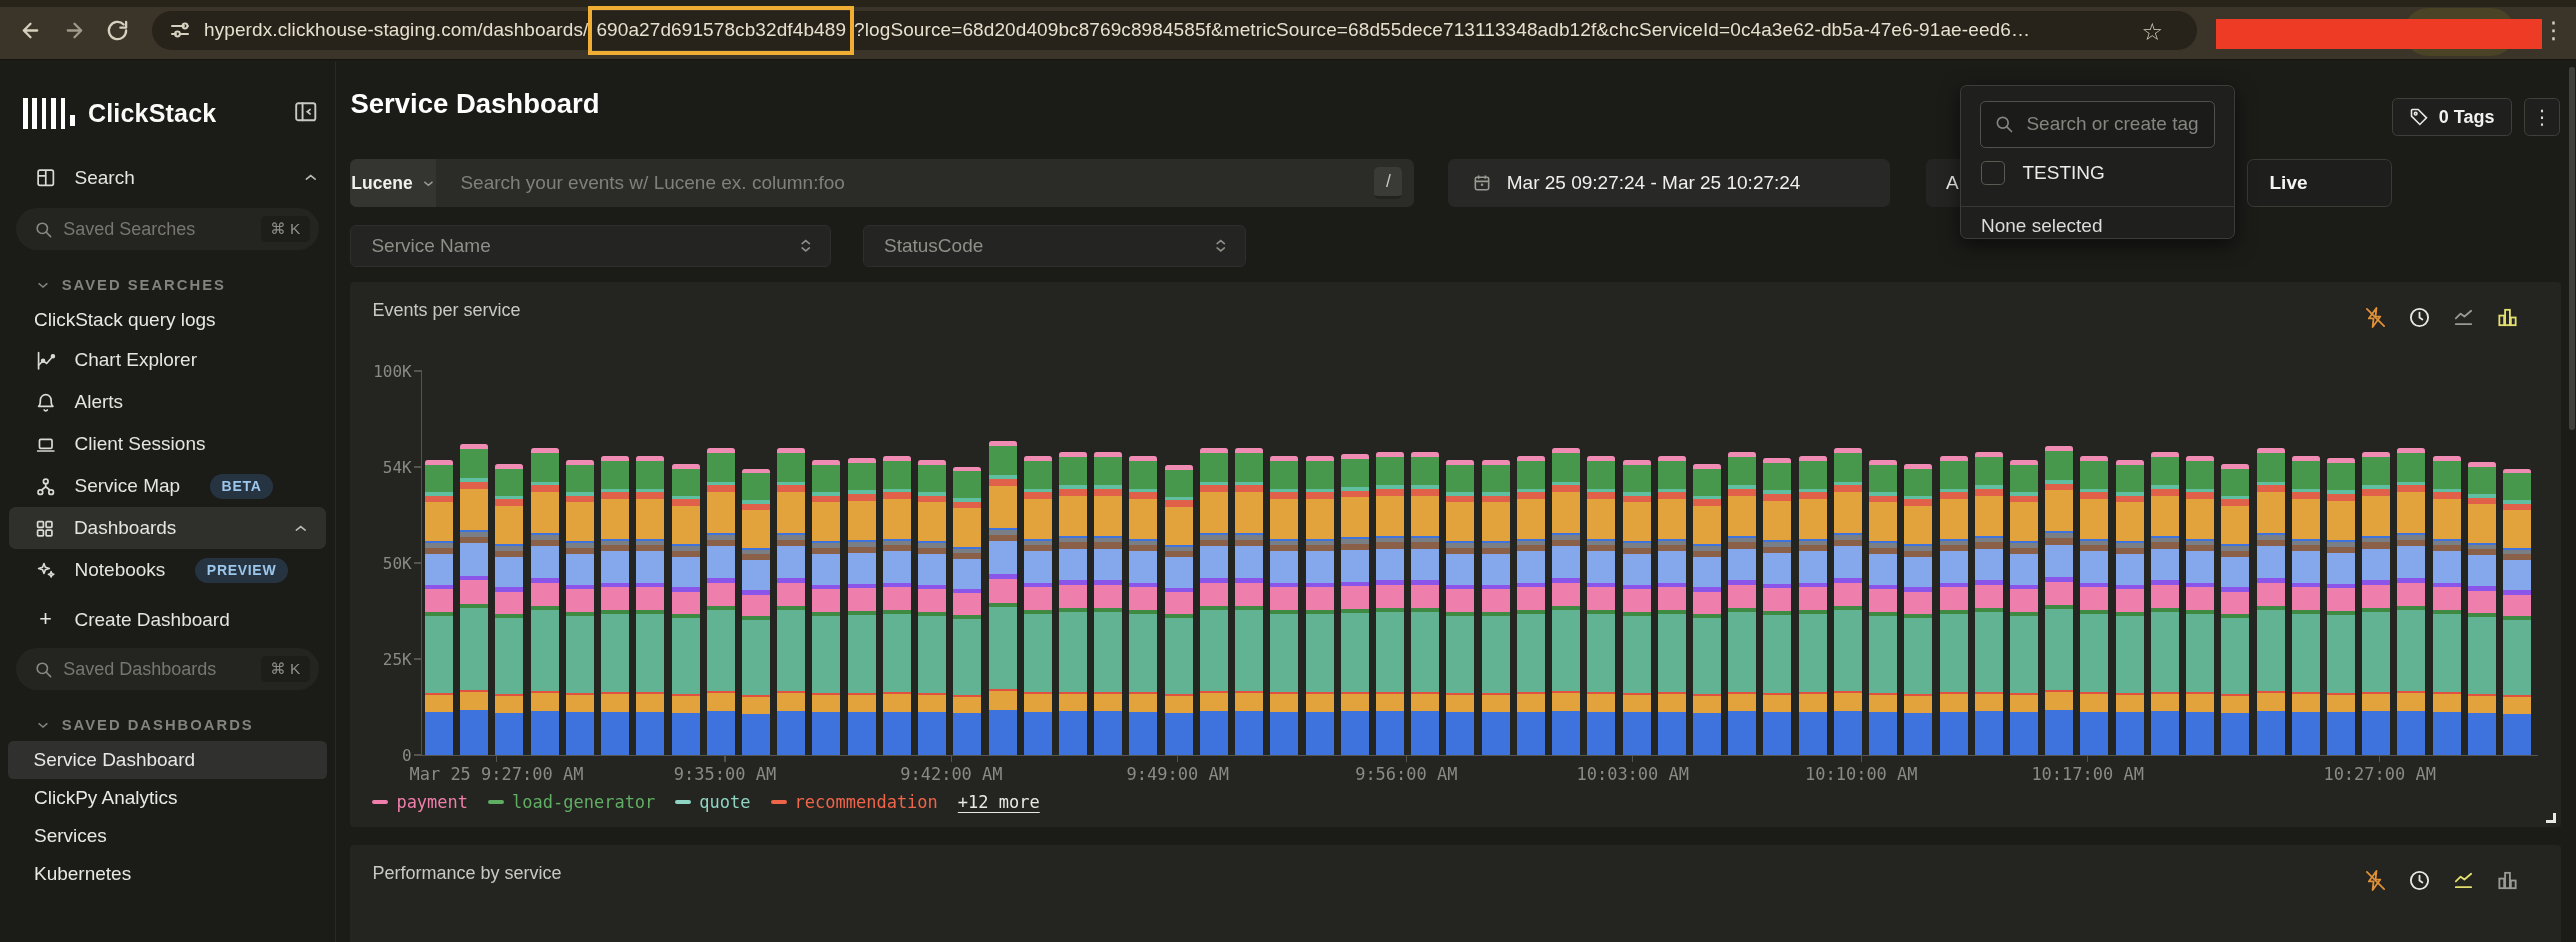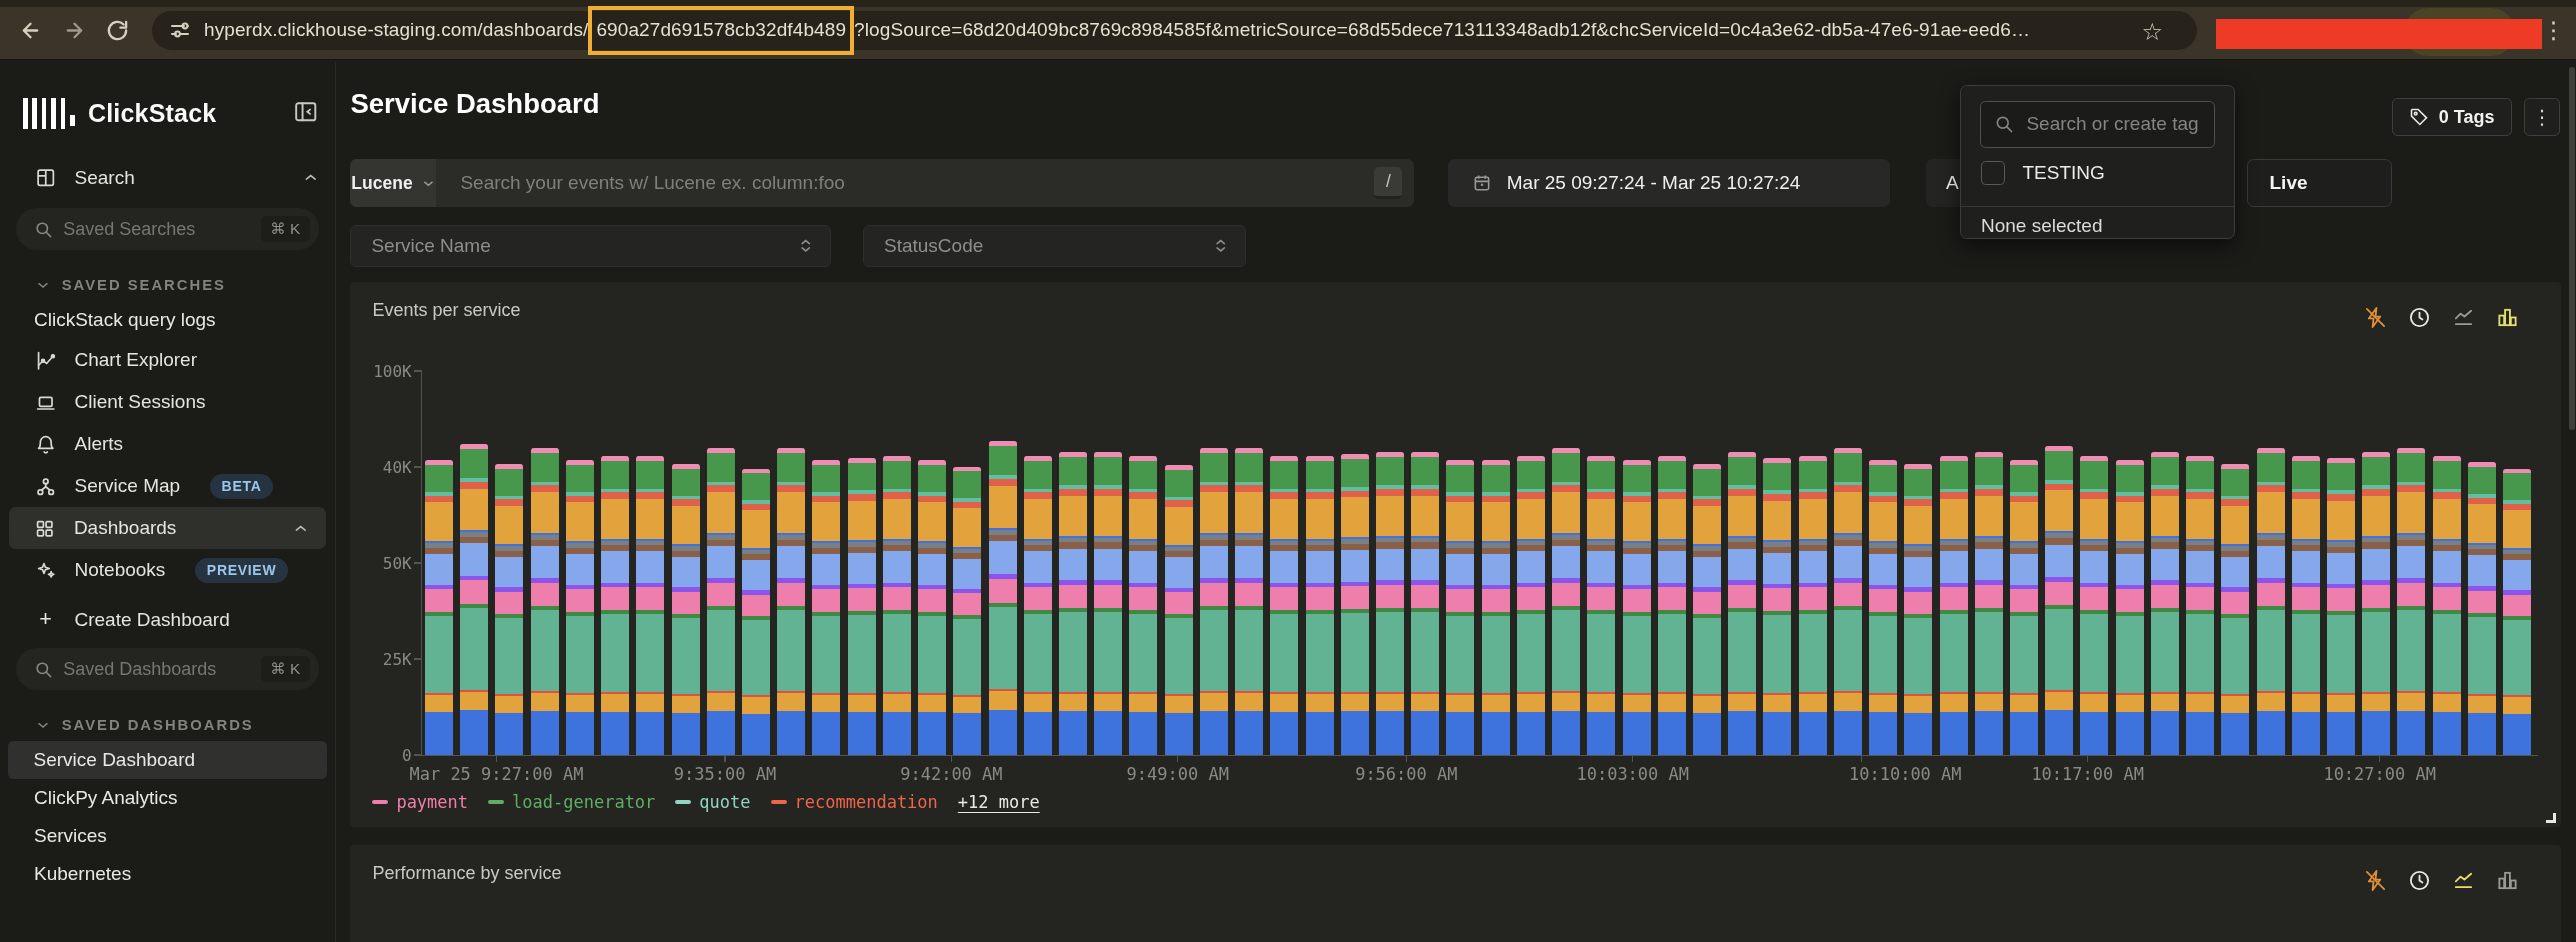--- a/index.html
+++ b/index.html
@@ -197,35 +197,35 @@
             <path d="M4 3v18"></path>
             <path d="M4 17l5-5 4 3 7-8"></path>
             <circle cx="9" cy="12" r="1.6" fill="currentColor"></circle>
             <circle cx="20" cy="7" r="1.6" fill="currentColor"></circle>
           </svg>
       </span>
       <span>Chart Explorer</span>
     </div>
     <div class="nav-item">
       <span class="nicon">
+        <svg width="21.5" height="21.5" viewBox="0 0 24 24" fill="none" stroke="currentColor" stroke-width="1.9" stroke-linecap="round" stroke-linejoin="round">
+            <path d="M18 9a6 6 0 1 0-12 0c0 6-2 7-2 7h16s-2-1-2-7"></path>
+            <path d="M10.2 20a2 2 0 0 0 3.6 0"></path>
+          </svg>
+      </span>
+      <span>Alerts</span>
+    </div>
+    <div class="nav-item">
+      <span class="nicon">
         <svg width="21.5" height="21.5" viewBox="0 0 24 24" fill="none" stroke="currentColor" stroke-width="1.9" stroke-linecap="round">
             <rect x="5" y="6" width="14" height="10" rx="1.5"></rect>
             <path d="M3 19h18"></path>
           </svg>
       </span>
       <span>Client Sessions</span>
-    </div>
-    <div class="nav-item">
-      <span class="nicon">
-        <svg width="21.5" height="21.5" viewBox="0 0 24 24" fill="none" stroke="currentColor" stroke-width="1.9" stroke-linecap="round" stroke-linejoin="round">
-            <path d="M18 9a6 6 0 1 0-12 0c0 6-2 7-2 7h16s-2-1-2-7"></path>
-            <path d="M10.2 20a2 2 0 0 0 3.6 0"></path>
-          </svg>
-      </span>
-      <span>Alerts</span>
     </div>
     <div class="nav-item">
       <span class="nicon">
         <svg width="21.5" height="21.5" viewBox="0 0 24 24" fill="none" stroke="currentColor" stroke-width="1.9">
             <circle cx="12" cy="6" r="2.6"></circle>
             <circle cx="6" cy="18" r="2.6"></circle>
             <circle cx="18" cy="18" r="2.6"></circle>
             <path d="M12 8.6v3.4M12 12l-4.5 3.6M12 12l4.5 3.6"></path>
           </svg>
       </span>
@@ -376,21 +376,21 @@
             <rect x="9.5" y="4" width="5" height="16"></rect>
             <rect x="15.5" y="12" width="5" height="8"></rect>
           </svg>
       </span>
     </div>
 
     <div id="plot">
       <div id="yticks">
           <div class="ytick" style="top: 0%;">100K</div>
           <div class="ytickmark" style="top: calc(0% - 0.7px);"></div>
-          <div class="ytick" style="top: 25%;">40K</div>
+          <div class="ytick" style="top: 25%;">54K</div>
           <div class="ytickmark" style="top: calc(25% - 0.7px);"></div>
           <div class="ytick" style="top: 50%;">50K</div>
           <div class="ytickmark" style="top: calc(50% - 0.7px);"></div>
           <div class="ytick" style="top: 75%;">25K</div>
           <div class="ytickmark" style="top: calc(75% - 0.7px);"></div>
           <div class="ytick" style="top: 100%;">0</div>
           <div class="ytickmark" style="top: calc(100% - 0.7px);"></div>
         </div>
       <div id="xticks">
           <div class="xtick" style="left: 3.5%;">Mar 25 9:27:00 AM</div>
@@ -398,21 +398,21 @@
           <div class="xtick" style="left: 14.3%;">9:35:00 AM</div>
           <div class="xtickmark" style="left: calc(14.3% - 0.7px);"></div>
           <div class="xtick" style="left: 25%;">9:42:00 AM</div>
           <div class="xtickmark" style="left: calc(25% - 0.7px);"></div>
           <div class="xtick" style="left: 35.7%;">9:49:00 AM</div>
           <div class="xtickmark" style="left: calc(35.7% - 0.7px);"></div>
           <div class="xtick" style="left: 46.5%;">9:56:00 AM</div>
           <div class="xtickmark" style="left: calc(46.5% - 0.7px);"></div>
           <div class="xtick" style="left: 57.2%;">10:03:00 AM</div>
           <div class="xtickmark" style="left: calc(57.2% - 0.7px);"></div>
-          <div class="xtick" style="left: 68%; margin-left: 44px;">10:10:00 AM</div>
+          <div class="xtick" style="left: 68%;">10:10:00 AM</div>
           <div class="xtickmark" style="left: calc(68% - 0.7px);"></div>
           <div class="xtick" style="left: 78.7%;">10:17:00 AM</div>
           <div class="xtickmark" style="left: calc(78.7% - 0.7px);"></div>
           <div class="xtick" style="left: 92.5%;">10:27:00 AM</div>
           <div class="xtickmark" style="left: calc(92.5% - 0.7px);"></div>
         </div>
       <div id="bars">
           <div class="bar" style="left: 0px; width: 28px; height: 295px;">
             <div class="seg" style="height: 14.4828%; background: rgb(62, 114, 221);"></div>
             <div class="seg" style="height: 5.7931%; background: rgb(227, 163, 60);"></div>

